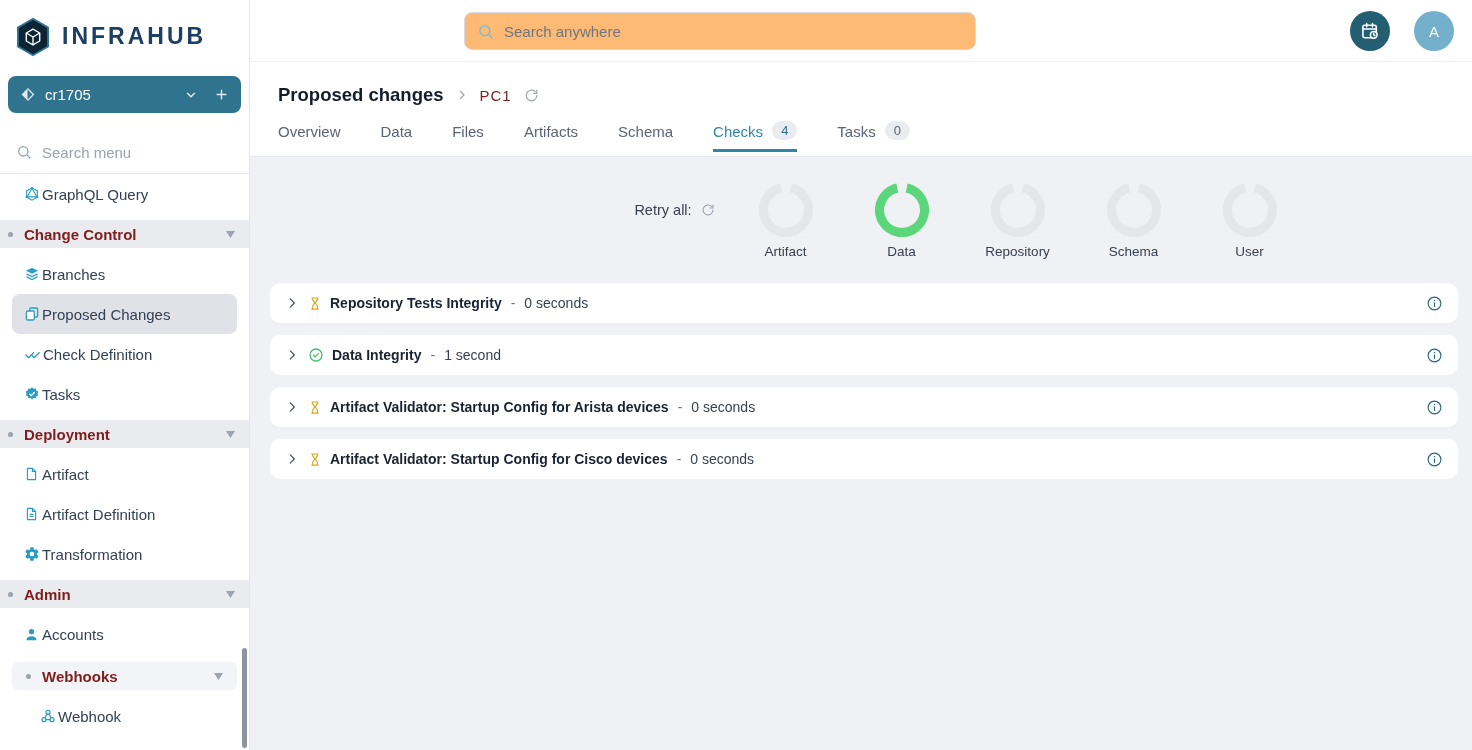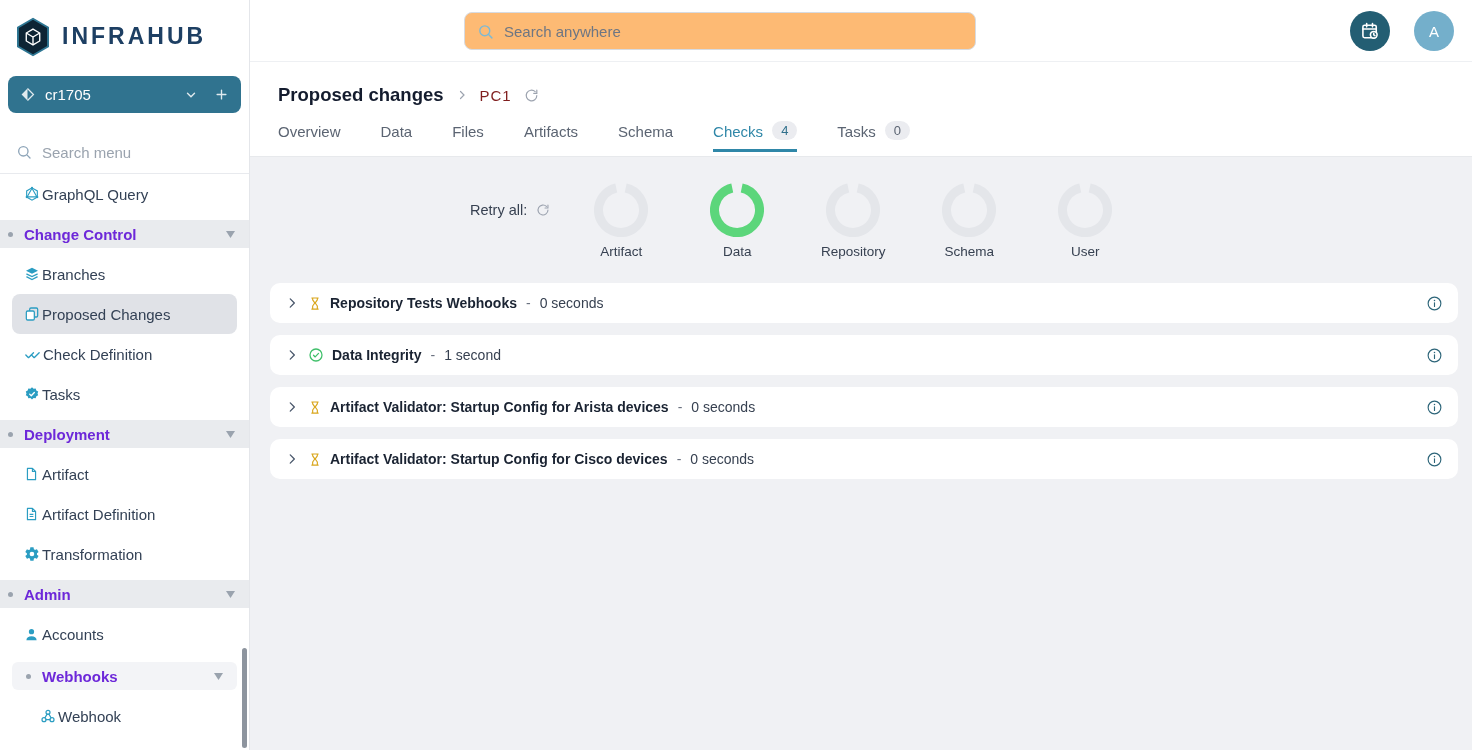--- a/index.html
+++ b/index.html
@@ -15,21 +15,21 @@
   .branch-btn .grow { flex:1; }
   .branch-btn .ic { display:flex; align-items:center; opacity:.85; }
   .branch-btn .plus { margin-left:16px; }
   .sidebar-search { display:flex; align-items:center; gap:10px; padding:0 16px; height:43px; margin-top:18px; border-bottom:1px solid #e8eaee; }
   .sidebar-search input { border:none; outline:none; font-size:15px; color:#334155; width:170px; font-family:inherit; background:transparent; }
   .sidebar-search input::placeholder { color:#9aa3ae; }
   .nav { margin-top:0; }
   .nav-item { display:flex; align-items:center; gap:2px; height:40px; padding-left:24px; font-size:15px; color:#334155; cursor:pointer; }
   .nav-item.active { background:#e0e2e7; border-radius:8px; margin:0 12px; padding-left:12px; }
   .nav-item.indent { padding-left:40px; }
-  .nav-group { display:flex; align-items:center; gap:11px; height:28px; margin:6px 0; background:#e9ebee; padding:0 14px 0 8px; font-size:15px; font-weight:600; color:#6d28d9; cursor:pointer; }
+  .nav-group { display:flex; align-items:center; gap:11px; height:28px; margin:6px 0; background:#e9ebee; padding:0 14px 0 8px; font-size:15px; font-weight:600; color:#7f1d1d; cursor:pointer; }
   .nav-group.sub { background:#f3f4f7; margin-left:12px; margin-right:12px; border-radius:6px; padding-left:14px; margin-top:8px; }
   .nav-group .grow { flex:1; }
   .bullet { width:5px; height:5px; border-radius:50%; background:#9aa3ae; flex:0 0 auto; }
   .navicon { display:flex; align-items:center; color:var(--icon-teal,#2b9dc2); flex:0 0 16px; }
   .sidebar-scrollbar { position:absolute; right:2px; top:648px; width:5px; height:100px; border-radius:3px; background:#8d949e; cursor:grab; }
 
   
   .topbar { position:absolute; left:250px; top:0; width:1222px; height:62px; background:#fff; border-bottom:1px solid #eef0f3; }
   .global-search { position:absolute; left:214px; top:12px; width:512px; height:38px; border:1px solid #d7dbe1; border-radius:8px; display:flex; align-items:center; gap:10px; padding:0 12px; background:#fdba74; }
   .global-search input { border:none; outline:none; font-size:15px; color:#334155; flex:1; font-family:inherit; background:transparent; }
@@ -44,21 +44,21 @@
   .crumb { font-size:15px; color:#7f1d1d; letter-spacing:1px; }
   .icon-btn { background:none; border:none; cursor:pointer; display:flex; align-items:center; color:#9ca3af; padding:0; }
   .tabs { display:flex; gap:40px; padding-left:28px; margin-top:11px; }
   .tab { display:flex; align-items:flex-end; gap:9px; font-size:15px; color:#5b6472; padding:4px 0 9px 0; border-bottom:3px solid transparent; cursor:pointer; }
   .tab.active { color:var(--tab-active,#2f87a8); border-bottom-color:var(--tab-active,#2f87a8); }
   .tab .badge { background:#ebecf0; border-radius:11px; font-size:13px; padding:2px 9px; color:#5b6472; }
   .tab.active .badge { color:#31708c; }
 
   
   .content { position:absolute; left:250px; top:157px; width:1222px; height:593px; background:#f0f1f4; }
-  .retry-row { display:flex; align-items:flex-start; margin-top:26px; }
+  .retry-row { display:flex; align-items:flex-start; margin-top:26px;justify-content:center; }
   .retry-label-block { display:flex; align-items:center; gap:9px; margin-left:220px; height:54px; }
   .retry-label { font-size:14.5px; color:#374151; }
   .rings { display:flex; margin-left:13px; }
   .ring-block { width:116px; display:flex; flex-direction:column; align-items:center; gap:7px; cursor:pointer; }
   .ring-label { font-size:13.5px; color:#374151; }
   .cards { margin:24px 14px 0 20px; }
   .card { height:40px; background:#fff; border-radius:10px; margin-bottom:12px; display:flex; align-items:center; padding:0 15px; }
   .card .exp { background:none; border:none; cursor:pointer; display:flex; align-items:center; color:#475569; padding:0; margin-right:9px; }
   .card .sticon { display:flex; align-items:center; margin-right:8px; }
   .card .ttl { font-size:14px; font-weight:bold; color:#1a2332; }
@@ -382,21 +382,21 @@
             <svg width="14" height="14" viewBox="0 0 24 24" fill="none" stroke="currentColor" stroke-width="2.2" stroke-linecap="round" stroke-linejoin="round">
               <path d="M9 5l7 7-7 7"></path>
             </svg>
           </span>
         </button>
         <span class="sticon">
           <svg width="14" height="15" viewBox="0 0 24 24" fill="none" stroke="var(--pending-amber,#d9a61c)" stroke-width="2" stroke-linecap="round" stroke-linejoin="round">
             <path d="M6.5 2.5h11M6.5 21.5h11M8 2.5v3.2L11 10c.4.6.4 1.4 0 2l-3 4.3v5.2M16 2.5v3.2L13 10c-.4.6-.4 1.4 0 2l3 4.3v5.2"></path>
           </svg>
         </span>
-        <span class="ttl">Repository Tests Webhooks</span>
+        <span class="ttl">Repository Tests Integrity</span>
         <span class="dash">-</span>
         <span class="dur">0 seconds</span>
         <span class="grow"></span>
         <button class="exp" style="margin-right: 0px;">
           <span>
             <svg width="17" height="17" viewBox="0 0 24 24" fill="none" stroke="var(--info-icon,#2d6579)" stroke-width="1.6" stroke-linecap="round">
               <circle cx="12" cy="12" r="9"></circle>
               <path d="M12 11v5.2"></path>
               <circle cx="12" cy="7.8" r="1.1" fill="var(--info-icon,#2d6579)" stroke="none"></circle>
             </svg>

